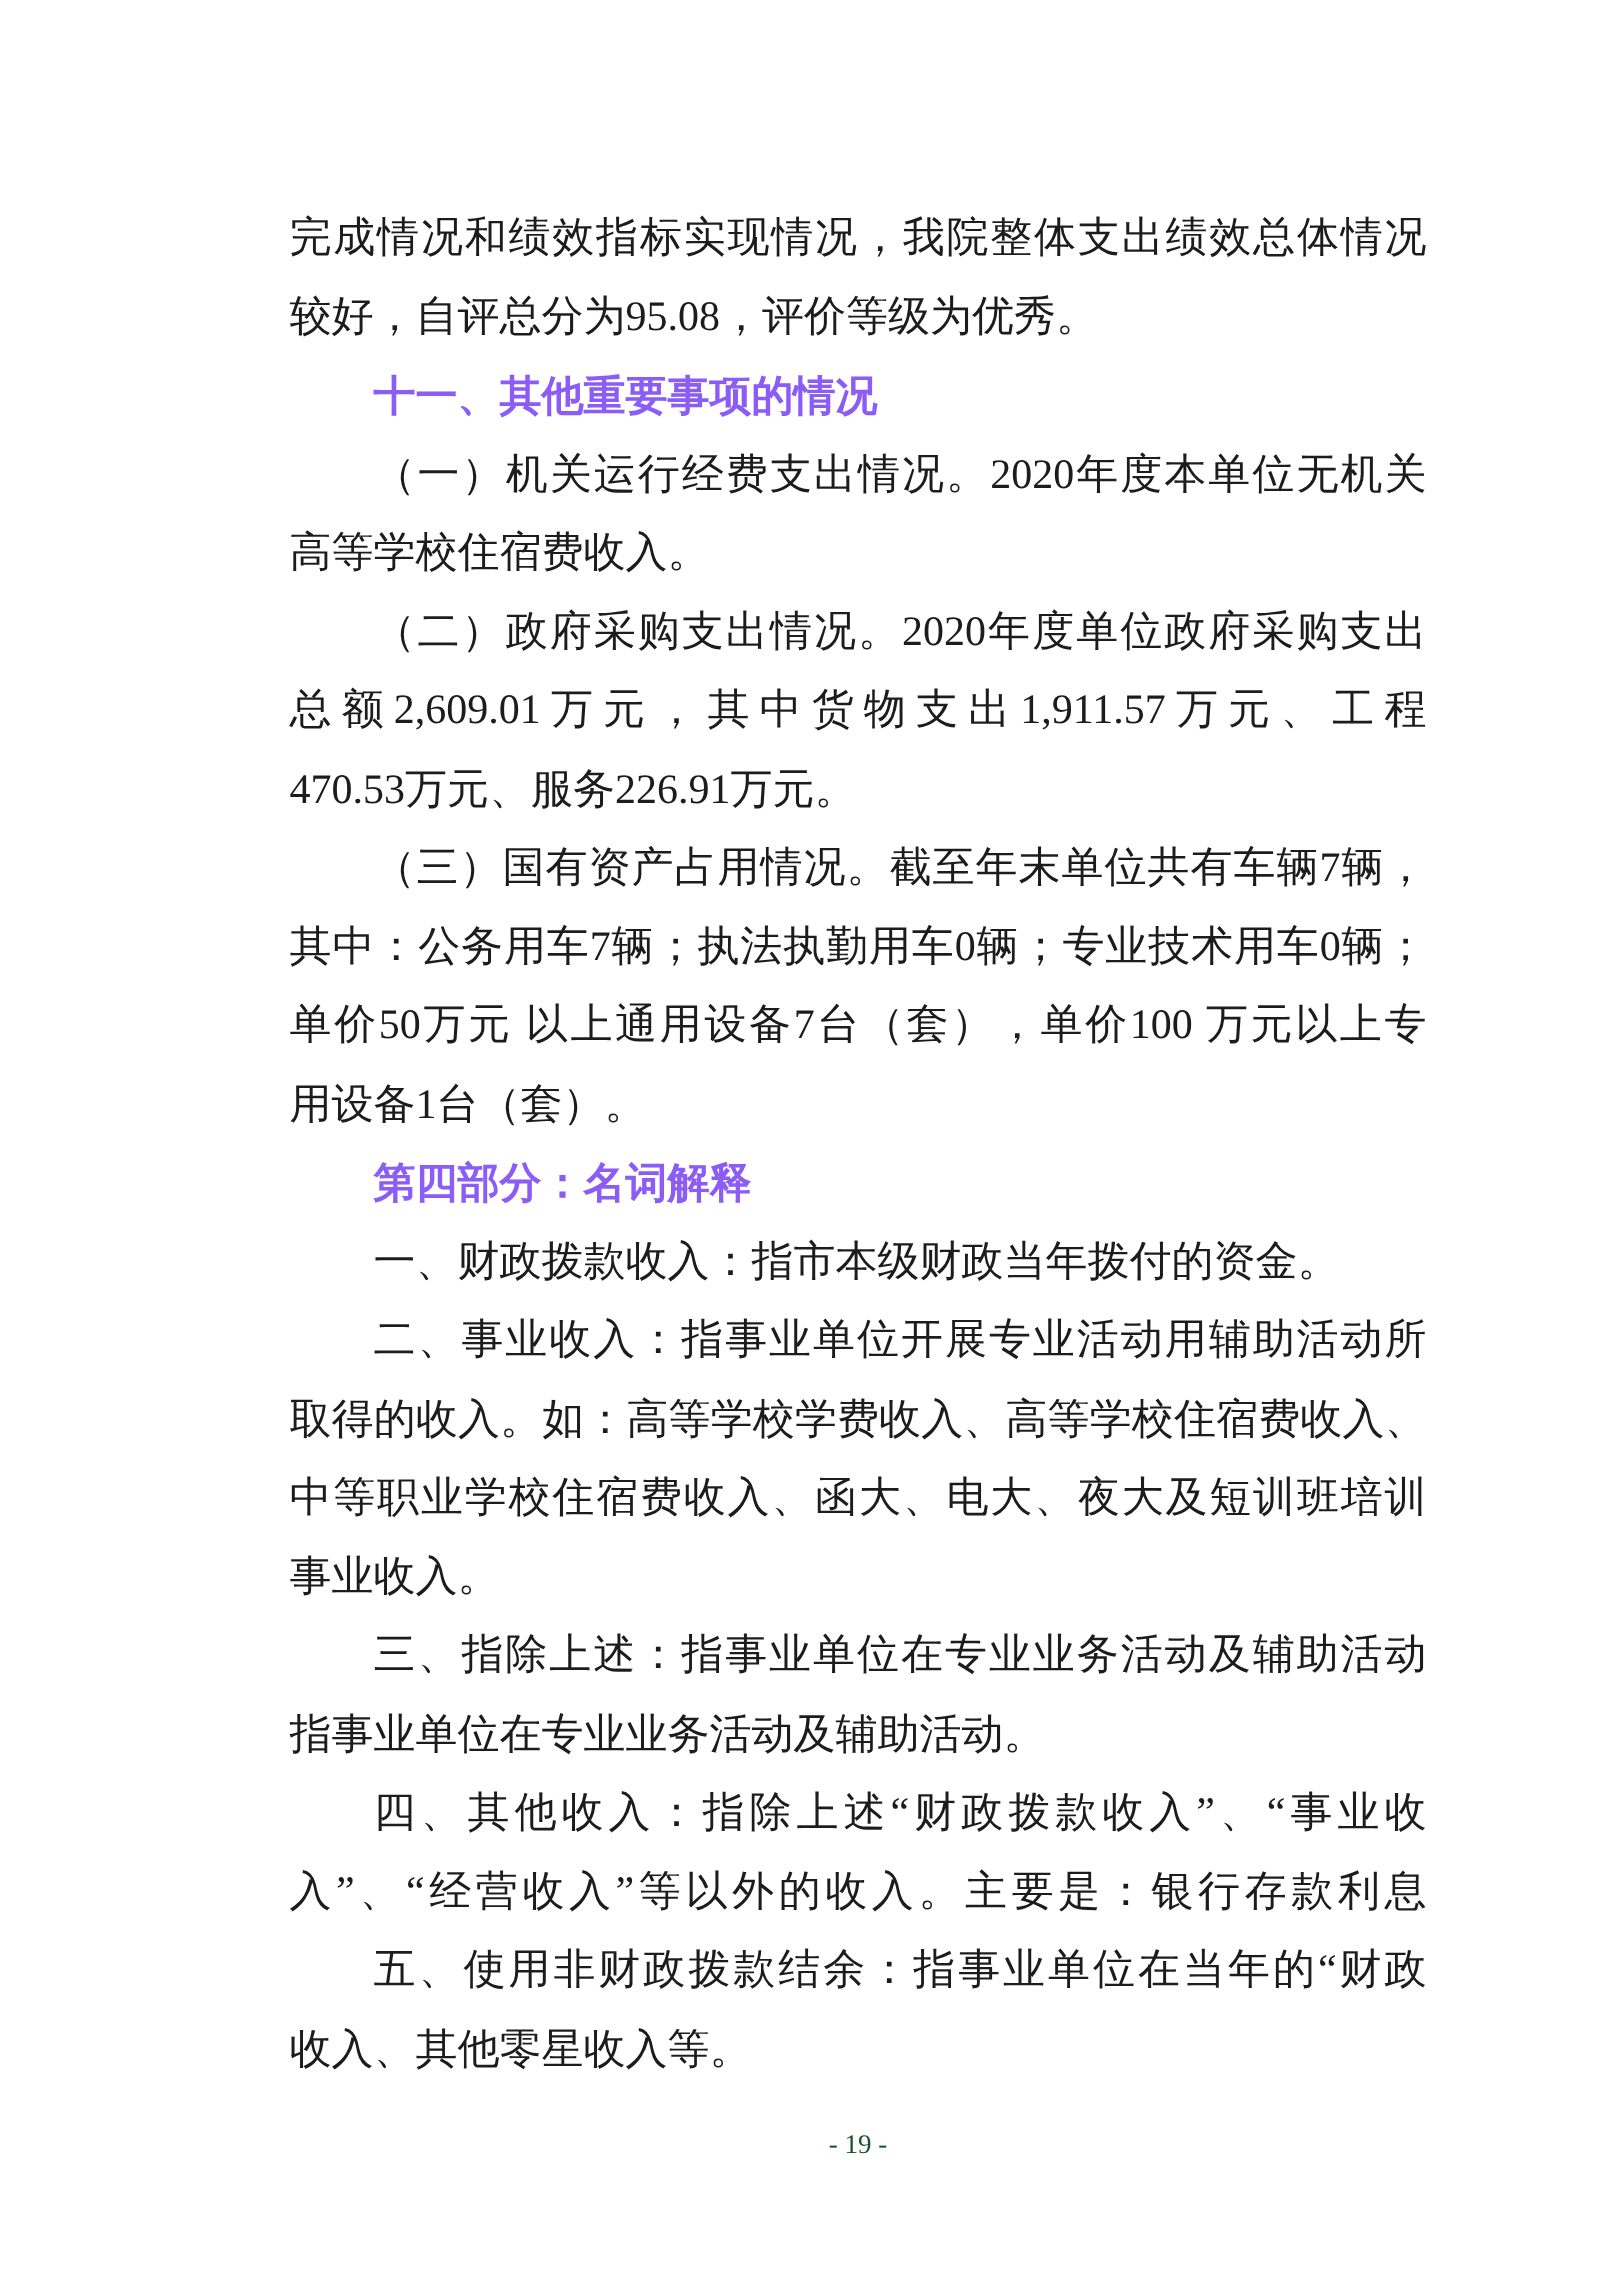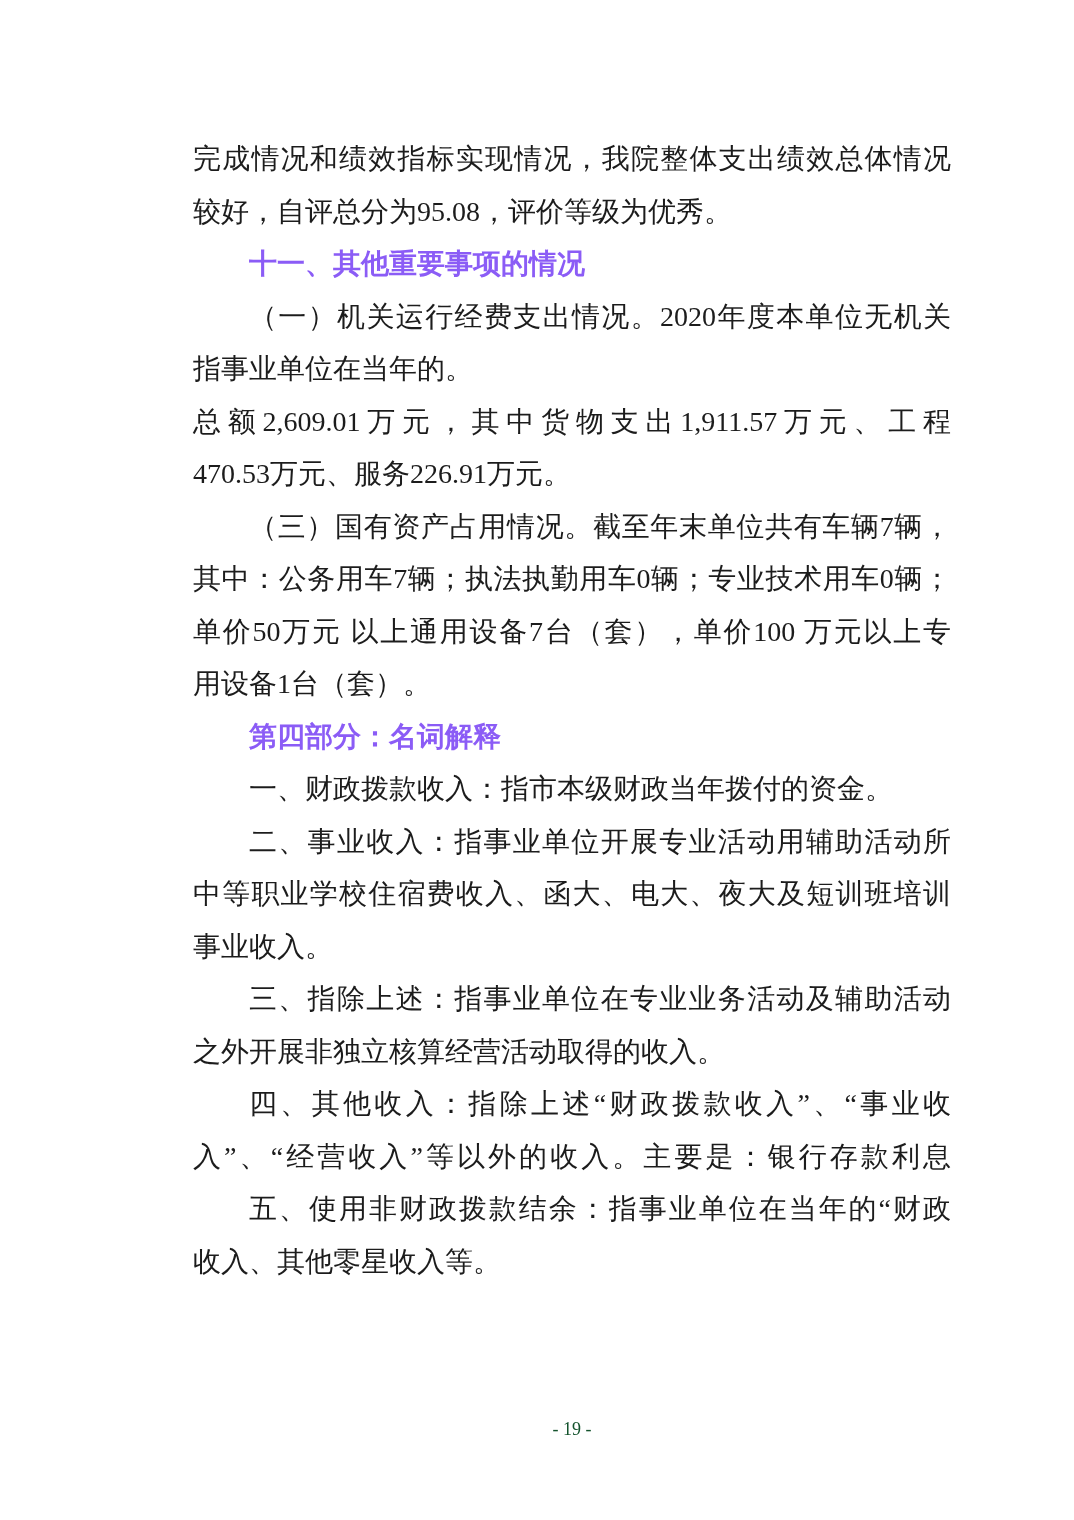--- a/index.html
+++ b/index.html
@@ -56,34 +56,36 @@
 </style>
 </head>
 <body>
 
 <div class="page">
   <div class="text-block">
     <div class="line justify">完成情况和绩效指标实现情况，我院整体支出绩效总体情况</div>
     <div class="line">较好，自评总分为95.08，评价等级为优秀。</div>
     <div class="line indent heading">十一、其他重要事项的情况</div>
     <div class="line indent justify">（一）机关运行经费支出情况。2020年度本单位无机关</div>
-    <div class="line">指事业单位在当年的。</div>
+    <div class="line">高等学校住宿费收入。</div>
+    <div class="line indent justify">（二）政府采购支出情况。2020年度单位政府采购支出</div>
     <div class="line justify">总额2,609.01万元，其中货物支出1,911.57万元、工程</div>
     <div class="line">470.53万元、服务226.91万元。</div>
     <div class="line indent justify">（三）国有资产占用情况。截至年末单位共有车辆7辆，</div>
     <div class="line justify">其中：公务用车7辆；执法执勤用车0辆；专业技术用车0辆；</div>
     <div class="line justify">单价50万元 以上通用设备7台（套），单价100 万元以上专</div>
     <div class="line">用设备1台（套）。</div>
     <div class="line indent heading">第四部分：名词解释</div>
     <div class="line indent">一、财政拨款收入：指市本级财政当年拨付的资金。</div>
     <div class="line indent justify">二、事业收入：指事业单位开展专业活动用辅助活动所</div>
+    <div class="line justify">取得的收入。如：高等学校学费收入、高等学校住宿费收入、</div>
     <div class="line justify">中等职业学校住宿费收入、函大、电大、夜大及短训班培训</div>
     <div class="line">事业收入。</div>
     <div class="line indent justify">三、指除上述：指事业单位在专业业务活动及辅助活动</div>
-    <div class="line">之外开展非独立核算经营活动取得的收入。</div>
+    <div class="line">指事业单位在专业业务活动及辅助活动。</div>
     <div class="line indent justify">四、其他收入：指除上述“财政拨款收入”、“事业收</div>
     <div class="line justify">入”、“经营收入”等以外的收入。主要是：银行存款利息</div>
     <div class="line indent justify">五、使用非财政拨款结余：指事业单位在当年的“财政</div>
     <div class="line">收入、其他零星收入等。</div>
   </div>
 
   <div class="footer">- 19 -</div>
 </div>
 
 </body></html>

